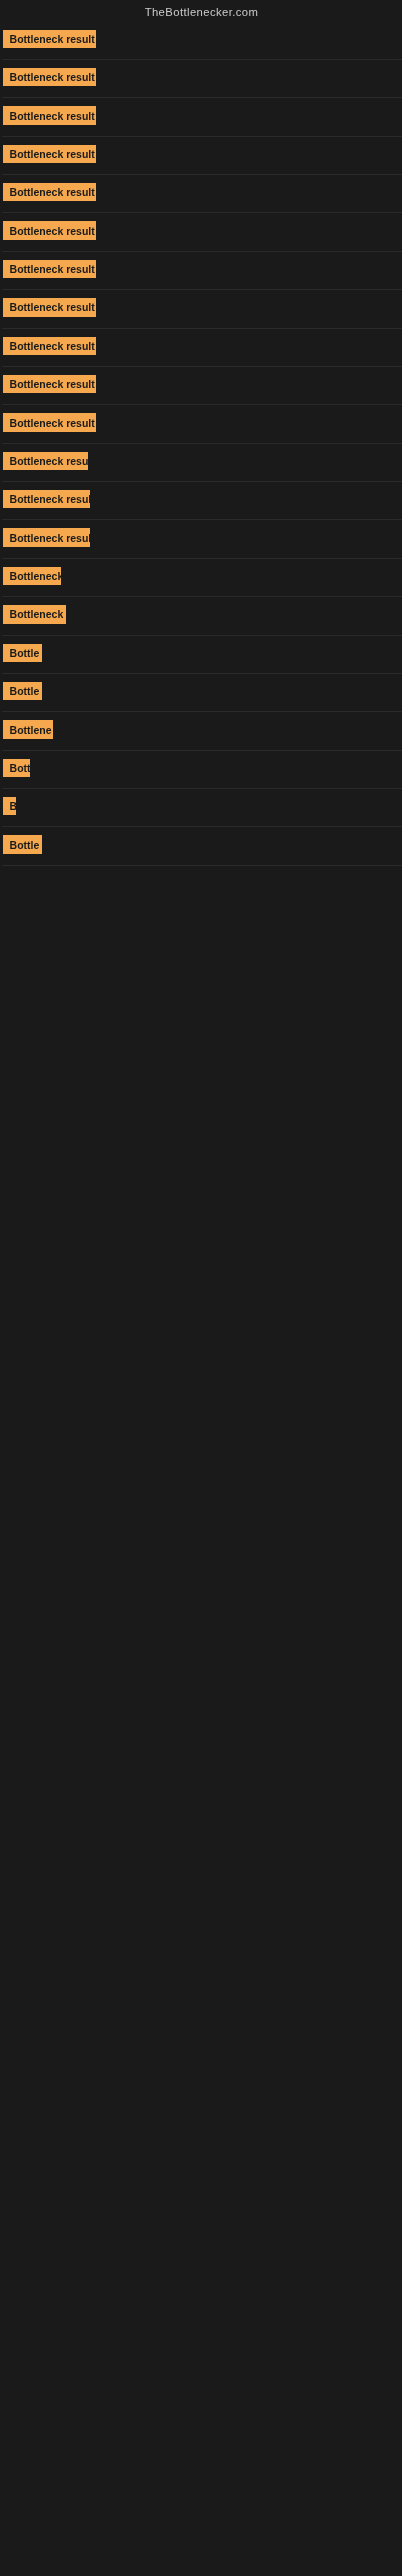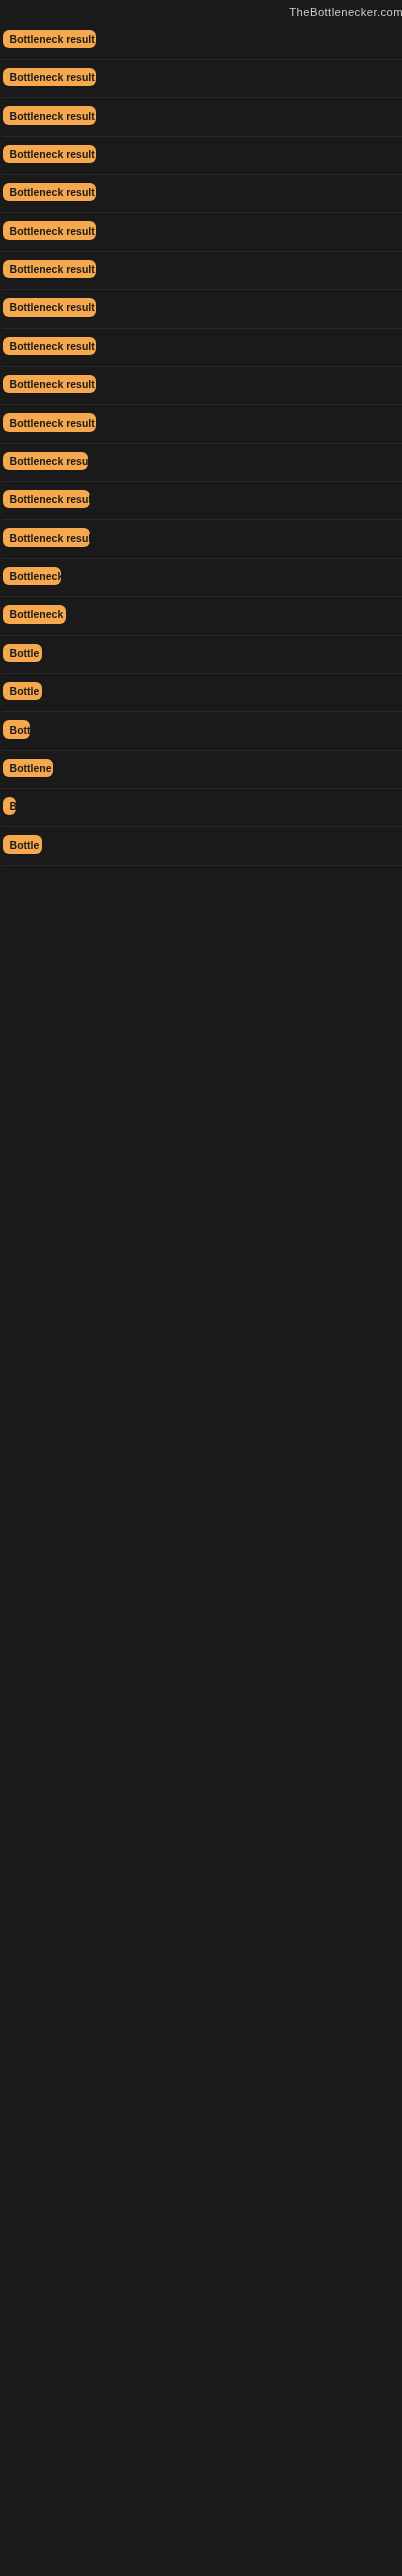--- a/index.html
+++ b/index.html
@@ -10,35 +10,35 @@
 
     body {
       width: 403px;
       min-height: 2576px;
       background-color: #1a1a1a;
       font-family: Arial, sans-serif;
       position: relative;
     }
 
     .site-title {
-      text-align: right;
+      text-align: center;
       color: #cccccc;
       font-size: 11.3px;
       padding: 6.4px 0 3.2px 0;
       letter-spacing: 0.4px;
     }
 
     .bottleneck-badge {
       display: inline-block;
       background-color: #f5a84e;
       color: #1a1a1a;
       font-size: 10.5px;
       font-weight: bold;
       padding: 3.2px 6.4px;
-      border-radius: 6px;
+      border-radius: 0;
       white-space: nowrap;
       overflow: hidden;
     }
 
     .result-item {
       margin: 0 0 0 1.6px;
       padding: 8px 0 8px 1.6px;
       border-bottom: 0.8px solid #2a2a2a;
     }
   </style>
@@ -59,18 +59,18 @@
     <div class="result-item"><span class="bottleneck-badge" style="max-width: 93px;">Bottleneck result</span></div>
     <div class="result-item"><span class="bottleneck-badge" style="max-width: 93px;">Bottleneck result</span></div>
     <div class="result-item"><span class="bottleneck-badge" style="max-width: 93px;">Bottleneck result</span></div>
     <div class="result-item"><span class="bottleneck-badge" style="max-width: 85px;">Bottleneck resu</span></div>
     <div class="result-item"><span class="bottleneck-badge" style="max-width: 87px;">Bottleneck resul</span></div>
     <div class="result-item"><span class="bottleneck-badge" style="max-width: 87px;">Bottleneck resul</span></div>
     <div class="result-item"><span class="bottleneck-badge" style="max-width: 58px;">Bottleneck r</span></div>
     <div class="result-item"><span class="bottleneck-badge" style="max-width: 63px;">Bottleneck</span></div>
     <div class="result-item"><span class="bottleneck-badge" style="max-width: 39px;">Bottle</span></div>
     <div class="result-item"><span class="bottleneck-badge" style="max-width: 39px;">Bottle</span></div>
+    <div class="result-item"><span class="bottleneck-badge" style="max-width: 50px;">Bottlene</span></div>
     <div class="result-item"><span class="bottleneck-badge" style="max-width: 27px;">Bott</span></div>
-    <div class="result-item"><span class="bottleneck-badge" style="max-width: 50px;">Bottlene</span></div>
     <div class="result-item"><span class="bottleneck-badge" style="max-width: 8px;">B</span></div>
     <div class="result-item"><span class="bottleneck-badge" style="max-width: 39px;">Bottle</span></div>
   </div>
 
 
 </body></html>

